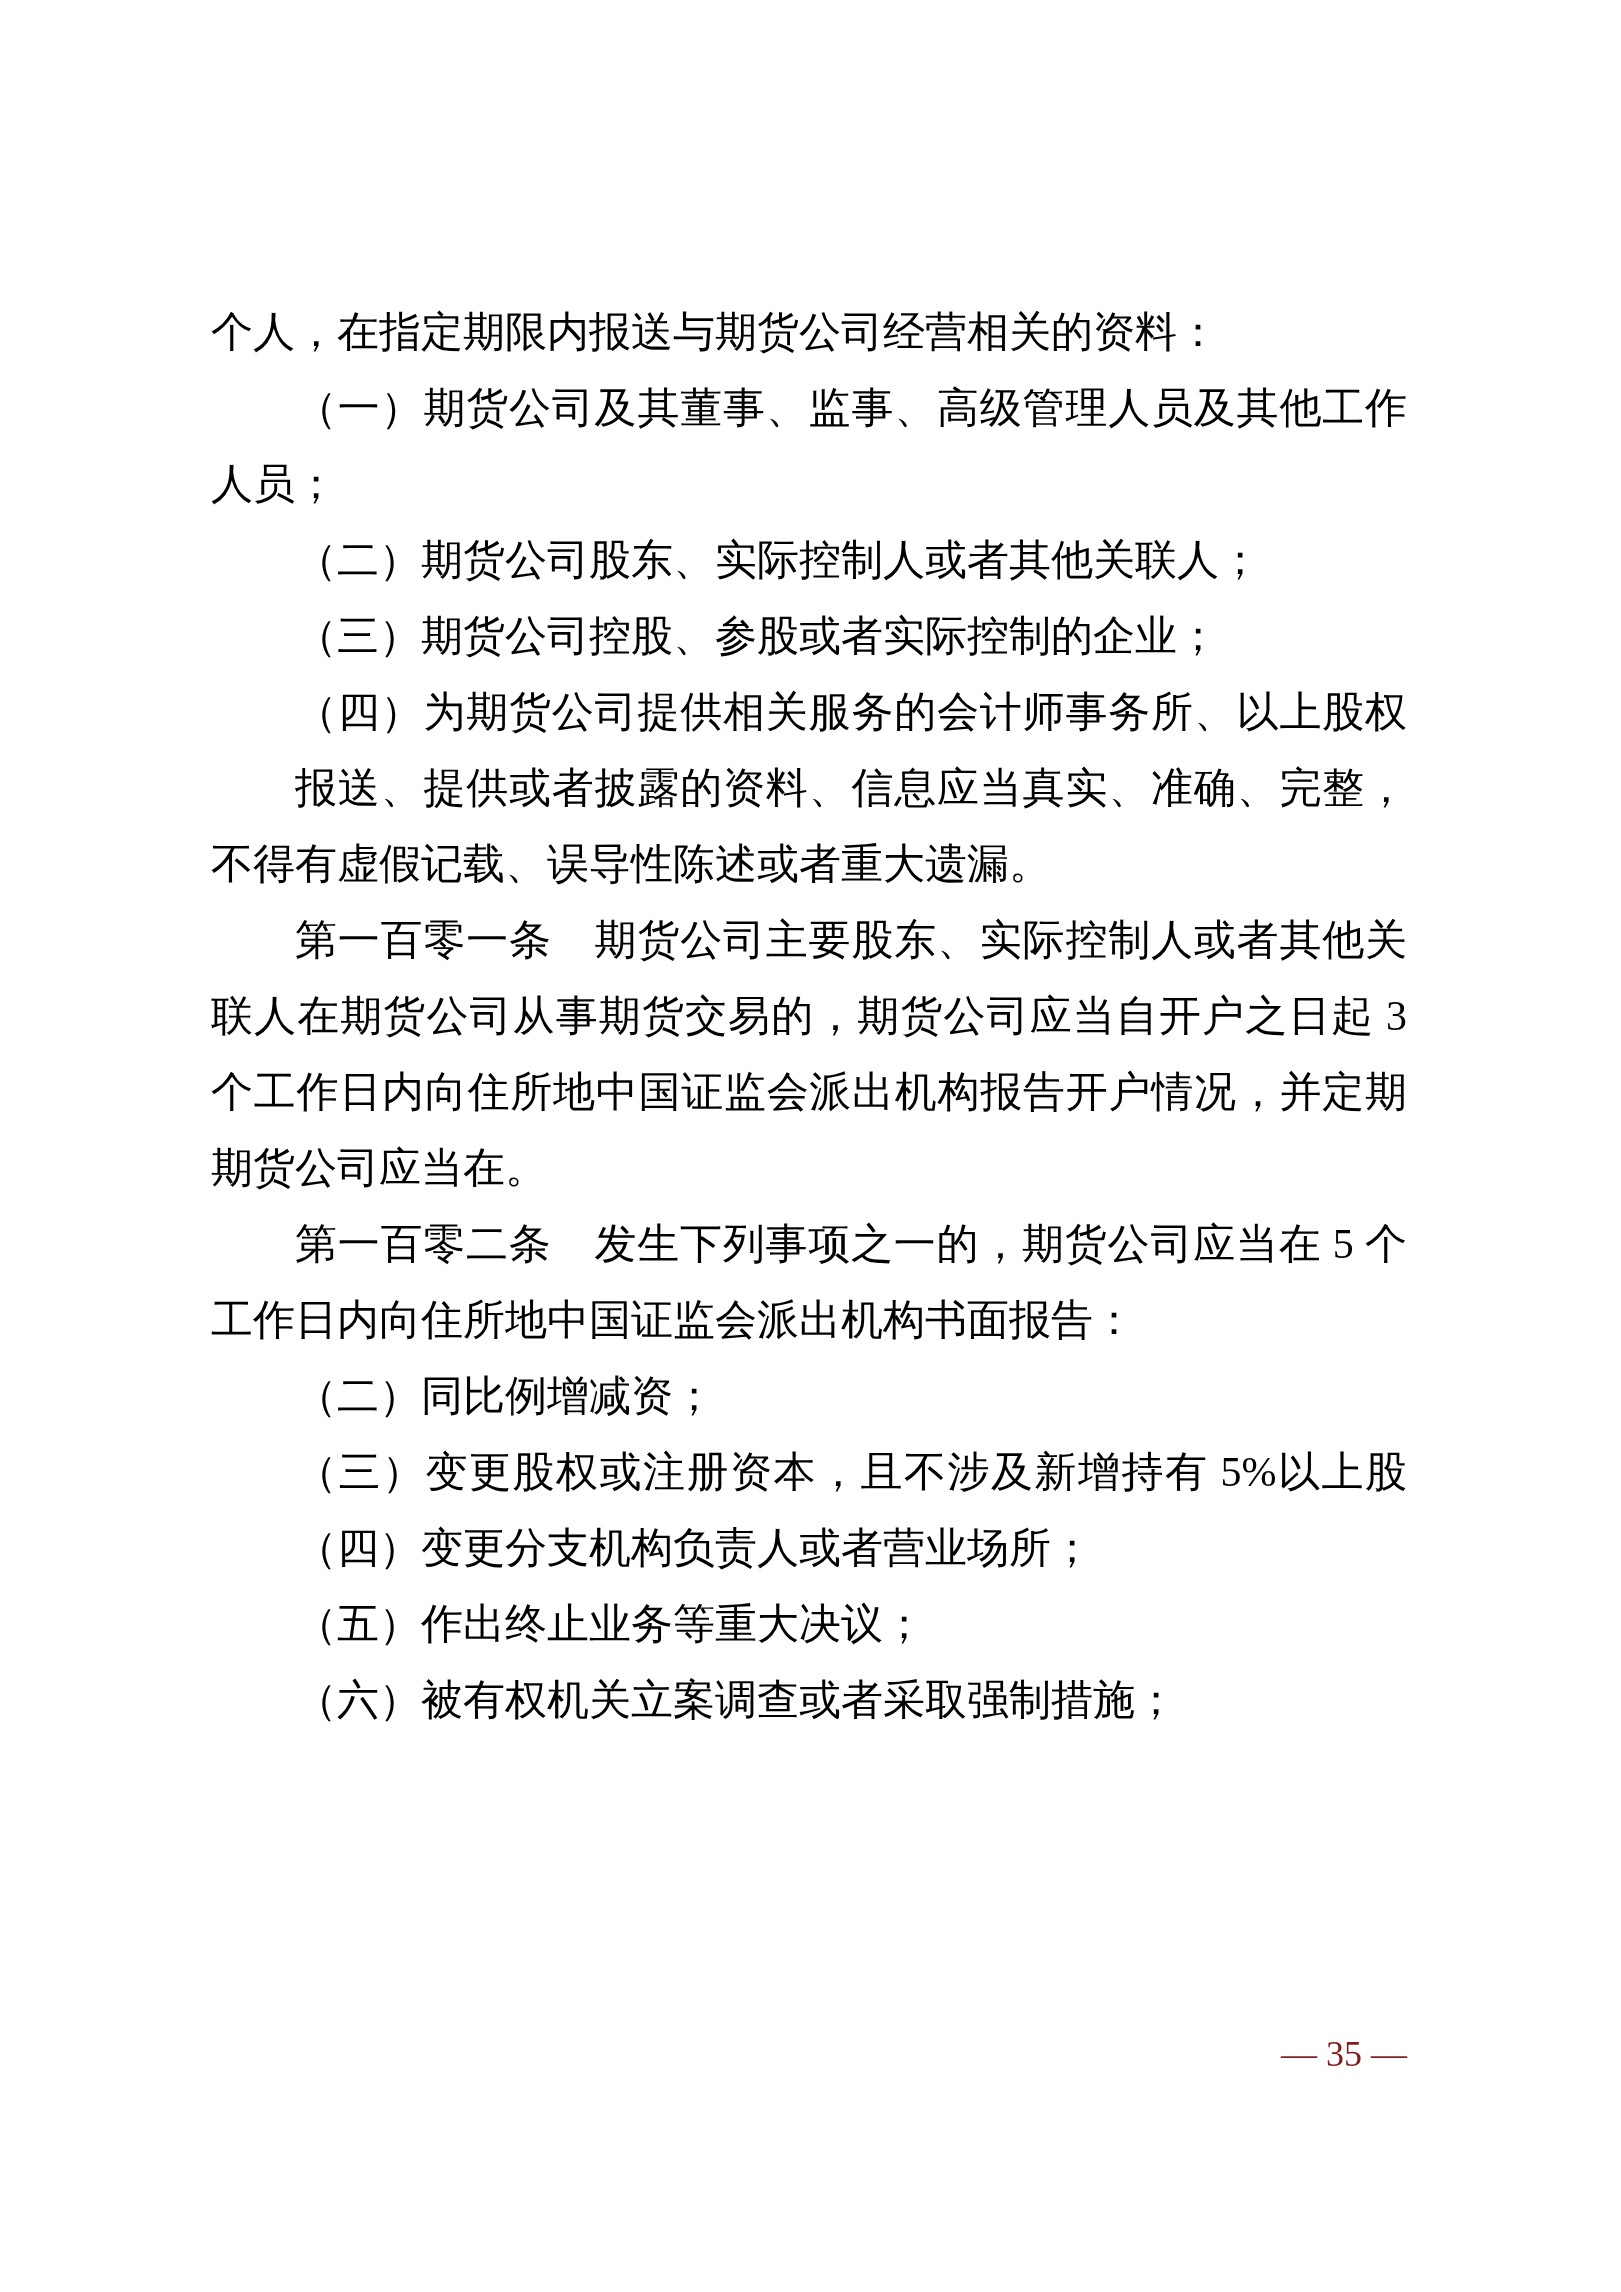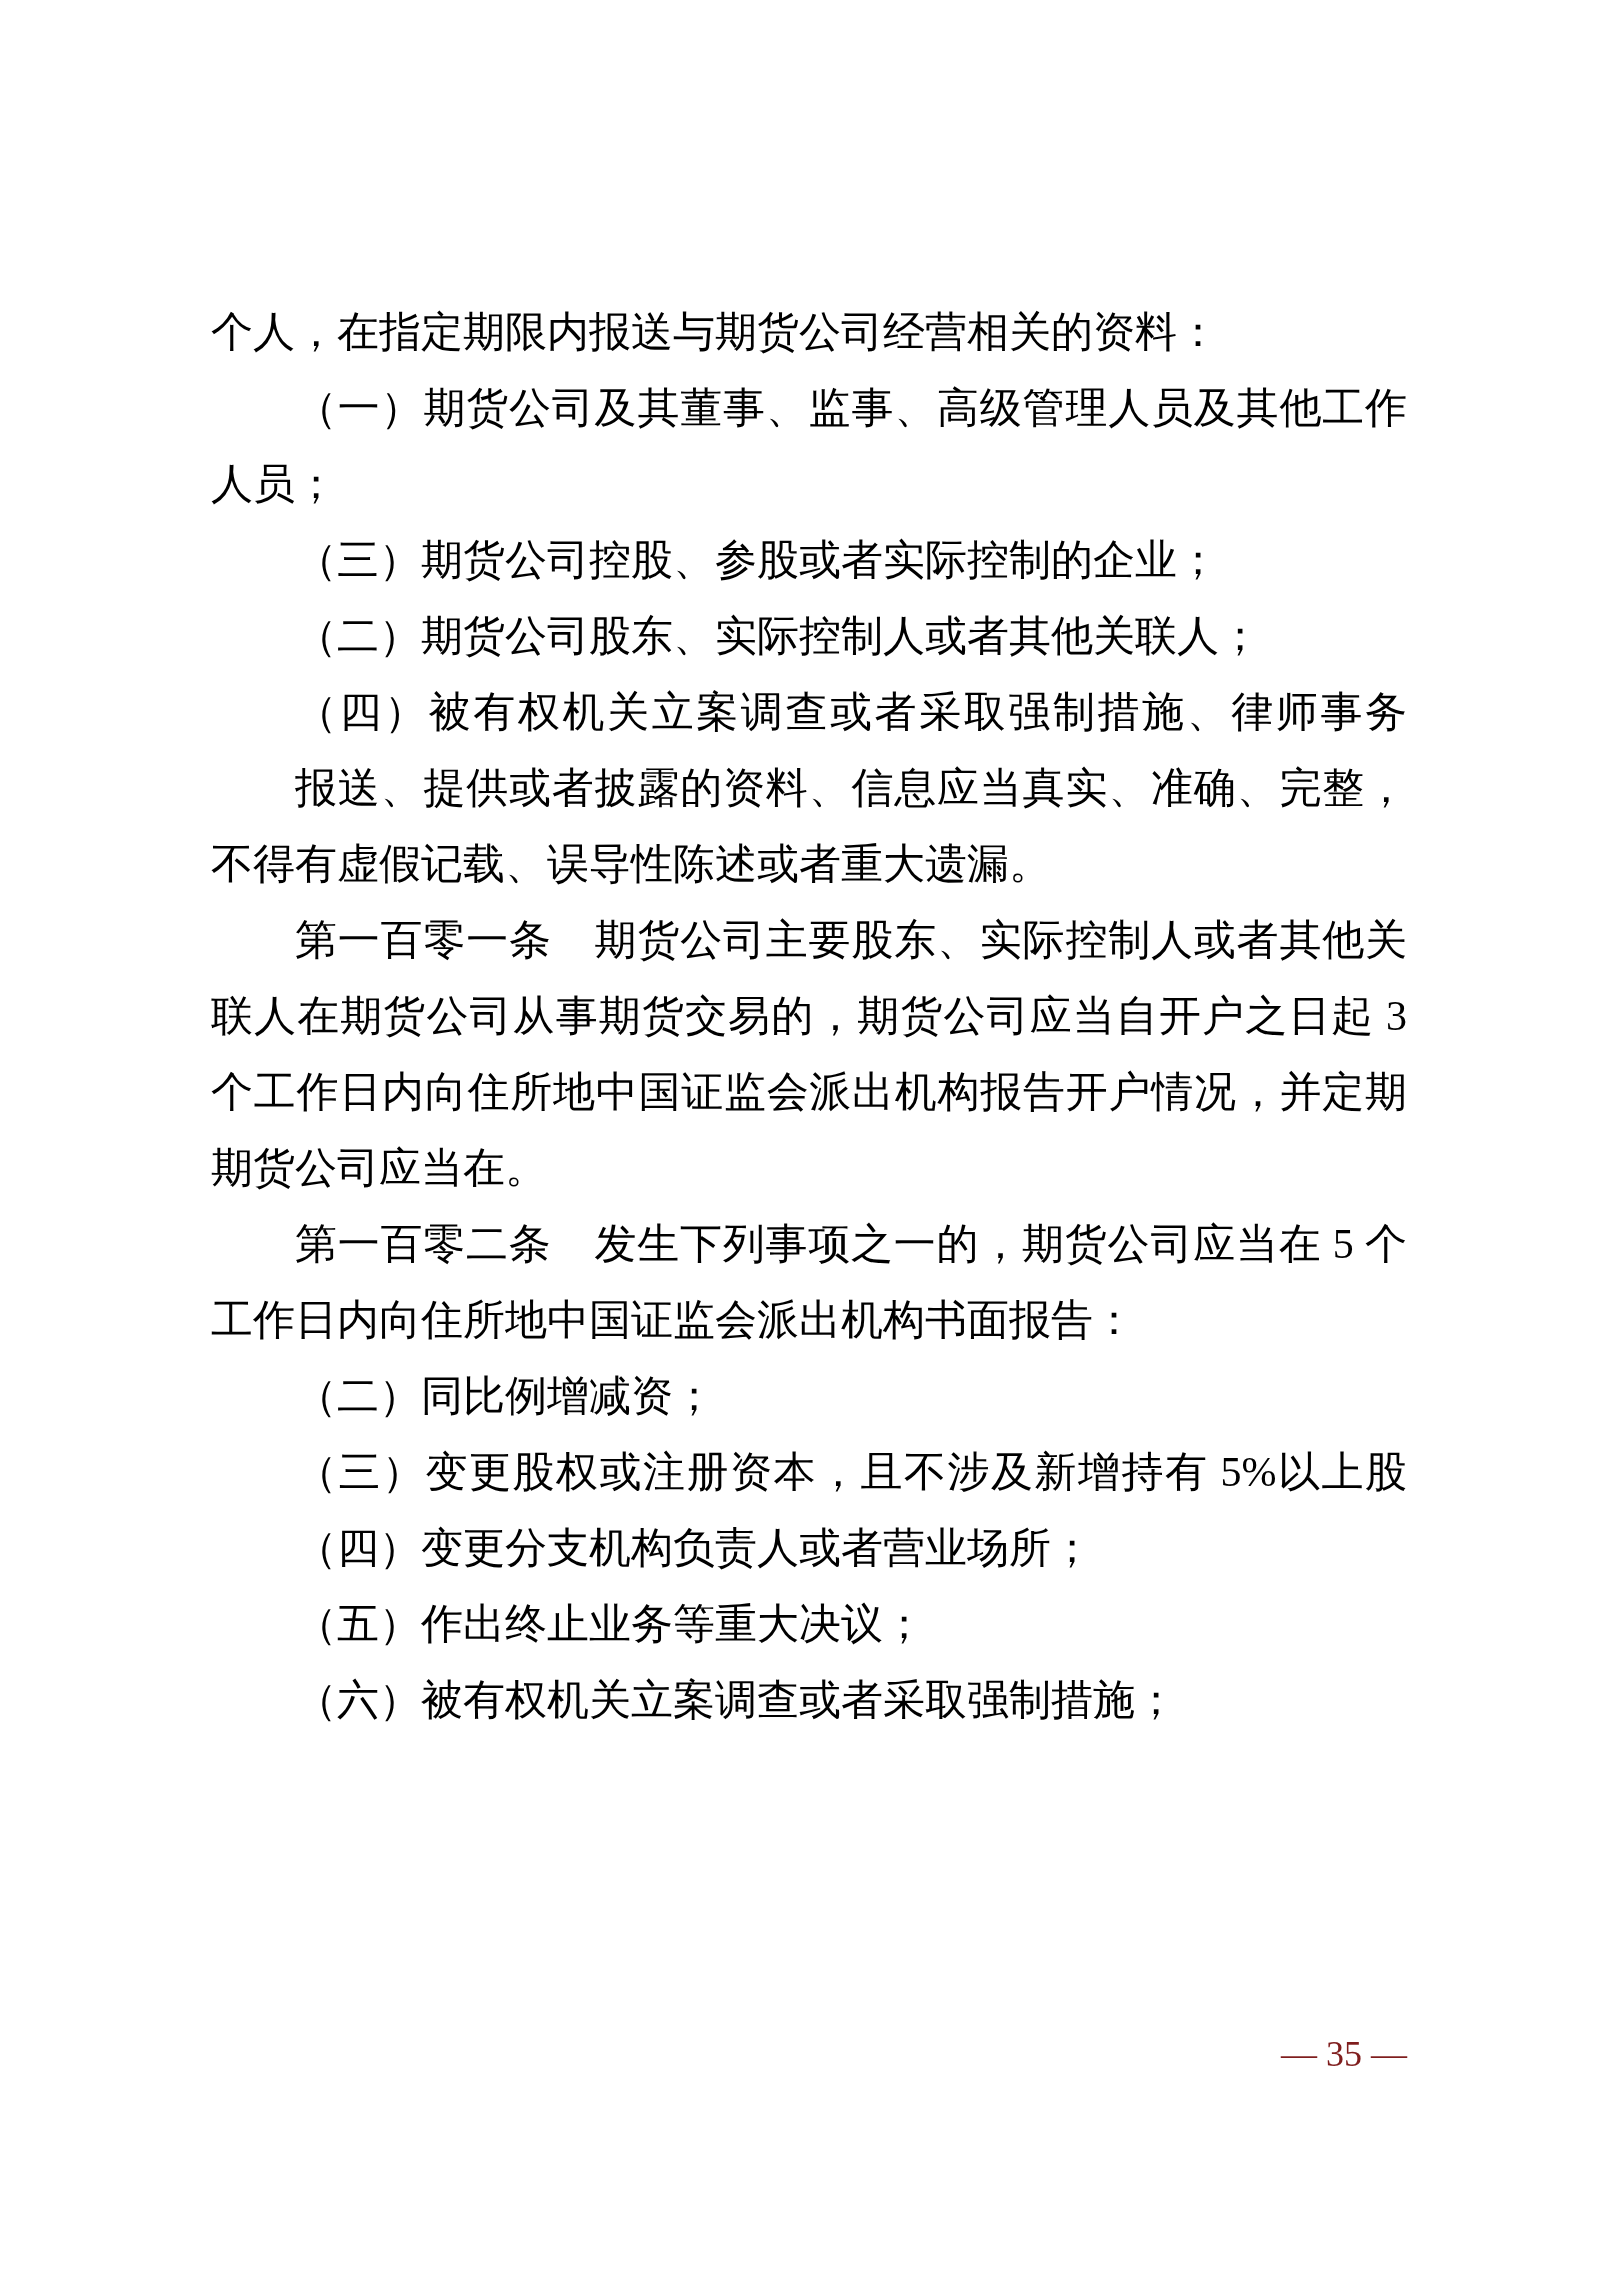--- a/index.html
+++ b/index.html
@@ -51,23 +51,23 @@
   }
 </style>
 </head>
 <body>
 
 <div class="page">
   <div class="content" id="body-text">
       <div class="line">个人，在指定期限内报送与期货公司经营相关的资料：</div>
       <div class="line indent fill">（一）期货公司及其董事、监事、高级管理人员及其他工作</div>
       <div class="line">人员；</div>
+      <div class="line indent">（二）期货公司股东、实际控制人或者其他关联人；</div>
       <div class="line indent">（三）期货公司控股、参股或者实际控制的企业；</div>
-      <div class="line indent">（二）期货公司股东、实际控制人或者其他关联人；</div>
-      <div class="line indent fill">（四）被有权机关立案调查或者采取强制措施、律师事务</div>
+      <div class="line indent fill">（四）为期货公司提供相关服务的会计师事务所、以上股权</div>
       <div class="line indent fill">报送、提供或者披露的资料、信息应当真实、准确、完整，</div>
       <div class="line">不得有虚假记载、误导性陈述或者重大遗漏。</div>
       <div class="line indent fill">第一百零一条　期货公司主要股东、实际控制人或者其他关</div>
       <div class="line fill">联人在期货公司从事期货交易的，期货公司应当自开户之日起 3</div>
       <div class="line fill">个工作日内向住所地中国证监会派出机构报告开户情况，并定期</div>
       <div class="line">期货公司应当在。</div>
       <div class="line indent fill">第一百零二条　发生下列事项之一的，期货公司应当在 5 个</div>
       <div class="line">工作日内向住所地中国证监会派出机构书面报告：</div>
       <div class="line indent">（二）同比例增减资；</div>
       <div class="line indent fill">（三）变更股权或注册资本，且不涉及新增持有 5%以上股权</div>

